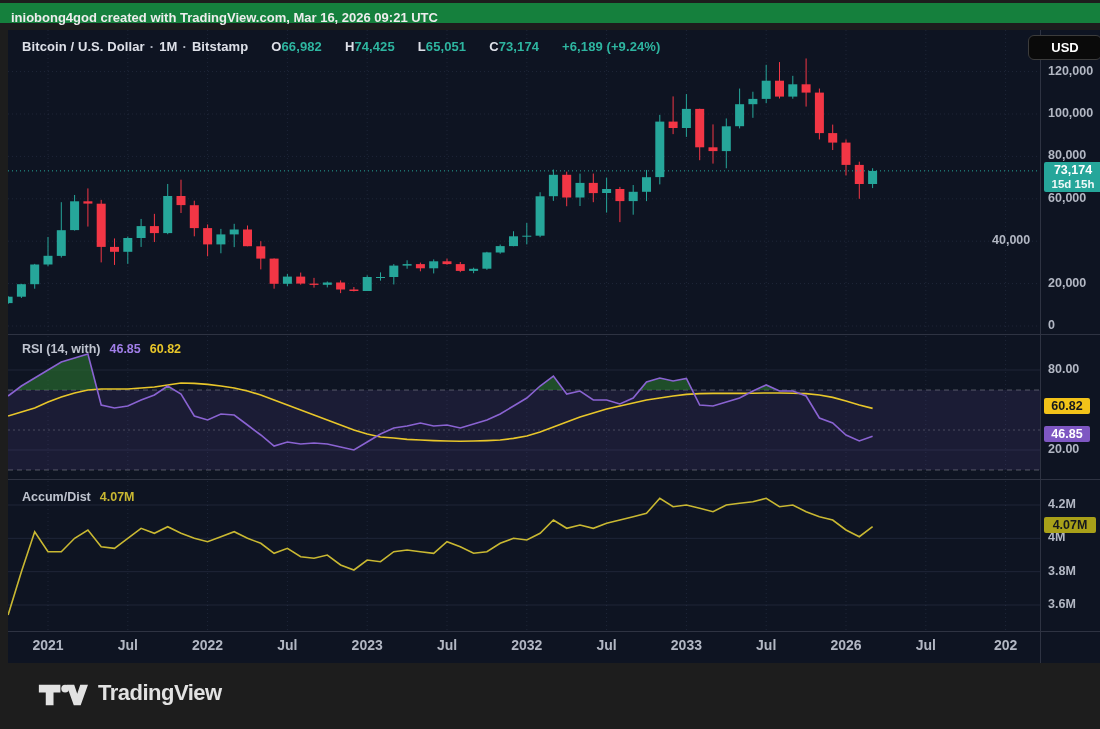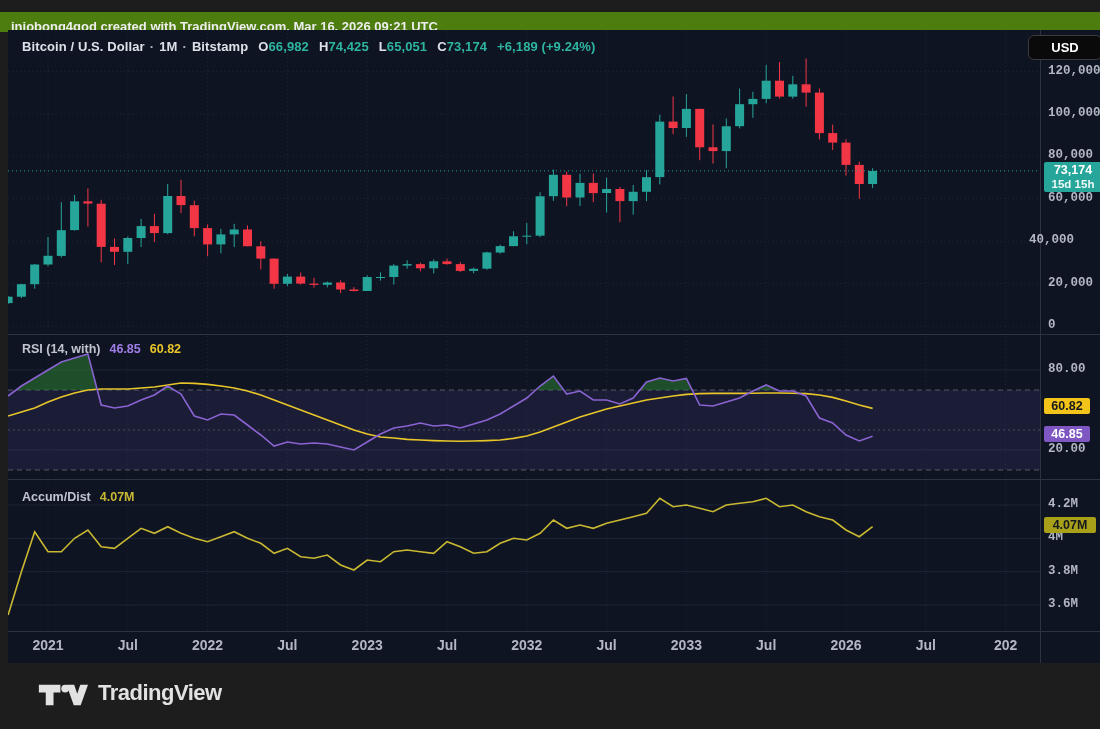--- a/index.html
+++ b/index.html
@@ -1,41 +1,41 @@
 <!DOCTYPE html>
 <html><head>
 <meta charset="utf-8">
 <style>
   html,body{margin:0;padding:0;background:#1d1d1d;}
   .screen{position:relative;width:1100px;height:729px;background:#1d1d1d;overflow:hidden;
           font-family:"Liberation Sans","DejaVu Sans",sans-serif;}
-  .topbar{position:absolute;left:0;top:12px;width:1100px;height:20px;background:#4d7c0f;}
+  .topbar{position:absolute;left:0;top:3px;width:1100px;height:20px;background:#15803d;}
   .topbar span{position:absolute;left:11px;top:7px;font-size:13px;font-weight:700;color:#ededed;white-space:nowrap;}
   .chart-area{position:absolute;left:8px;top:30px;width:1092px;height:633px;background:#0e1422;overflow:hidden;}
   .chart-area svg{position:absolute;left:0;}
   #svg-main{top:0;}
   #svg-rsi{top:306px;}
   #svg-ad{top:451px;}
   .divider{position:absolute;left:0;width:1092px;height:1px;background:#2e3342;z-index:2;}
   .vsep{position:absolute;left:1032px;top:0;width:1px;height:633px;background:#2e3342;z-index:2;}
   .strip{position:absolute;z-index:1;}
   #price-axis-strip{left:1033px;top:0;width:59px;height:601px;}
   #time-axis-strip{left:0;top:602px;width:1032px;height:31px;}
   .title-row{position:absolute;left:14px;top:9px;font-size:13px;font-weight:700;color:#dde0e8;
              white-space:nowrap;z-index:3;letter-spacing:.1px;}
   .title-row .sep{margin:0 5px;color:#aeb3bf;}
-  .title-row .grp{margin-left:10px;}
+  .title-row .grp{margin-left:23px;}
   .title-row .val{color:#2eb5a0;}
   .pane-header{position:absolute;left:14px;font-size:12.5px;font-weight:700;color:#bfc4cf;white-space:nowrap;z-index:3;}
   #rsi-header{top:312px;}
   #ad-header{top:460px;}
   .rsi-val{color:#a07ee8;margin-left:9px;}
   .rsi-ma{color:#e8c62a;margin-left:9px;}
   .ad-val{color:#c9b832;margin-left:9px;}
-  .axis-lbl{position:absolute;font-size:12.5px;font-weight:600;color:#b2b7c3;z-index:2;white-space:nowrap;font-family:Liberation Mono, monospace;}
+  .axis-lbl{position:absolute;font-size:12.5px;font-weight:600;color:#b2b7c3;z-index:2;white-space:nowrap;}
   .time-lbl{position:absolute;font-size:14px;font-weight:700;color:#b2b7c3;transform:translateX(-50%);z-index:2;}
   .badge{position:absolute;left:1036px;border-radius:2px;text-align:center;font-weight:700;
          font-size:12.5px;color:#fff;z-index:3;padding:1px 0;line-height:14px;}
   #badge-price{width:58px;}
   #badge-price .cd{font-size:11.5px;color:rgba(255,255,255,.92);}
   #badge-rsi-ma{width:46px;color:#15181e;}
   #badge-rsi{width:46px;}
   #badge-ad{width:52px;color:#15181e;}
   .usd-btn{position:absolute;left:1020px;top:5px;width:74px;height:25px;background:#0a0a0a;
            border:1px solid #3c3c3c;border-radius:6px;color:#fff;font-weight:700;font-size:13px;
@@ -285,21 +285,21 @@
     </div>
     <div class="badge" id="badge-rsi-ma" style="top: 368.36px; background: rgb(242, 195, 25);">60.82</div>
     <div class="badge" id="badge-rsi" style="top: 396.3px; background: rgb(126, 87, 194);">46.85</div>
     <div class="badge" id="badge-ad" style="top: 486.667px; background: rgb(168, 160, 25);">4.07M</div>
 
     <div class="usd-btn">USD</div>
   <div class="axis-lbl" style="left: 1040px; top: 33.6px;">120,000</div>
       <div class="axis-lbl" style="left: 1040px; top: 76px;">100,000</div>
       <div class="axis-lbl" style="left: 1040px; top: 118.4px;">80,000</div>
       <div class="axis-lbl" style="left: 1040px; top: 160.8px;">60,000</div>
-      <div class="axis-lbl" style="left: 1021px; top: 203.2px;">40,000</div>
+      <div class="axis-lbl" style="left: 984px; top: 203.2px;">40,000</div>
       <div class="axis-lbl" style="left: 1040px; top: 245.6px;">20,000</div>
       <div class="axis-lbl" style="left: 1040px; top: 288px;">0</div>
       <div class="axis-lbl" style="left: 1040px; top: 332px;">80.00</div>
       <div class="axis-lbl" style="left: 1040px; top: 412px;">20.00</div>
       <div class="axis-lbl" style="left: 1040px; top: 467px;">4.2M</div>
       <div class="axis-lbl" style="left: 1040px; top: 500.334px;">4M</div>
       <div class="axis-lbl" style="left: 1040px; top: 533.668px;">3.8M</div>
       <div class="axis-lbl" style="left: 1040px; top: 567.002px;">3.6M</div>
       <div class="time-lbl" style="left: 40px; top: 607px;">2021</div>
       <div class="time-lbl" style="left: 119.8px; top: 607px;">Jul</div>

